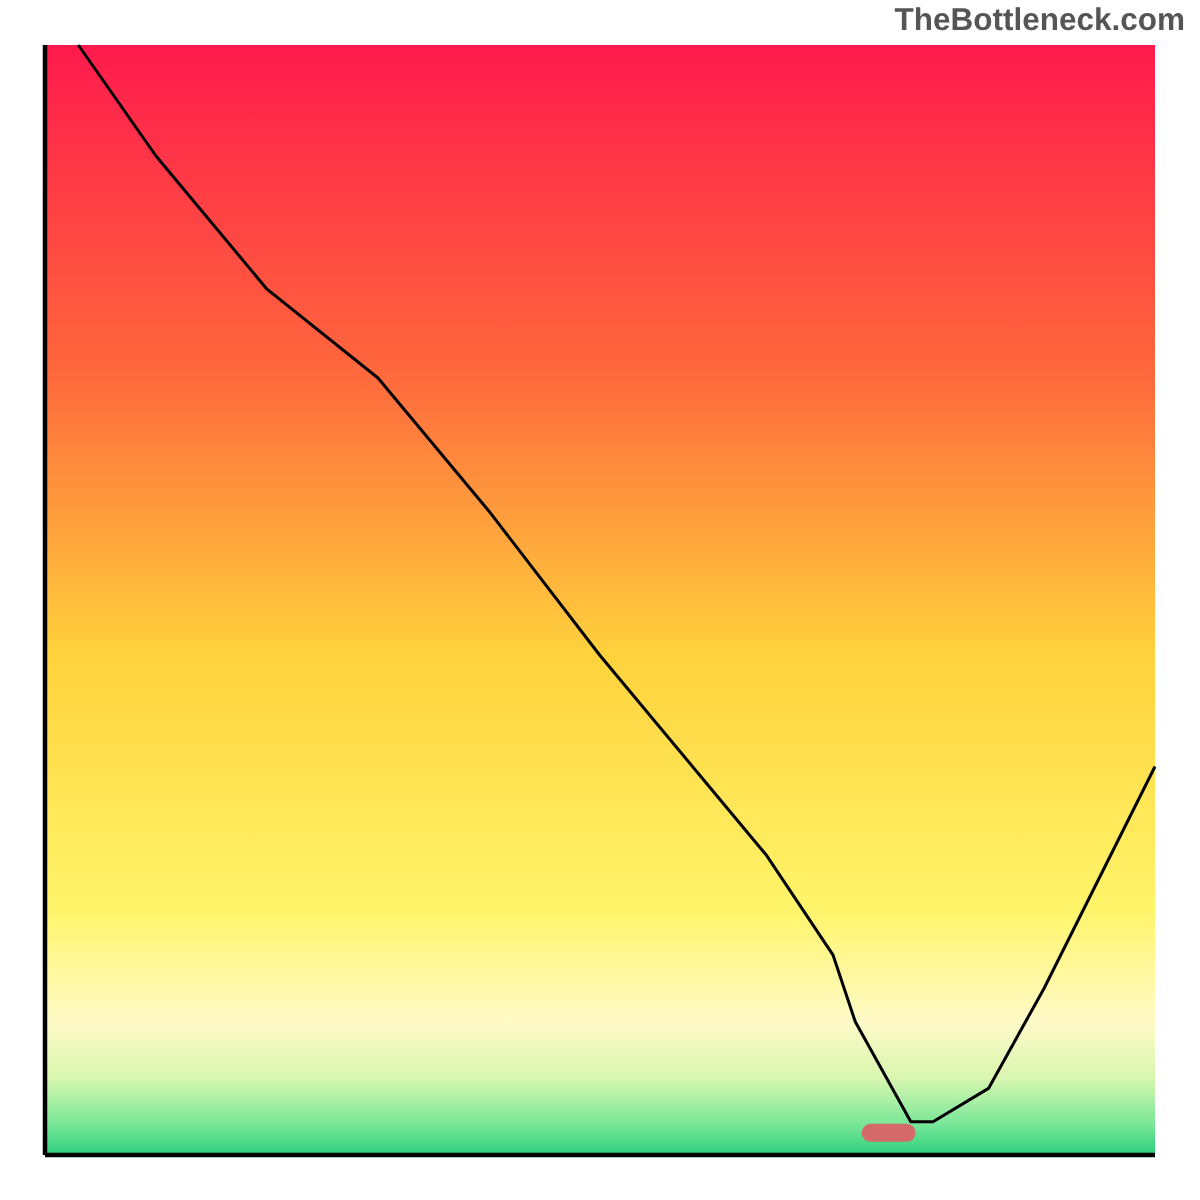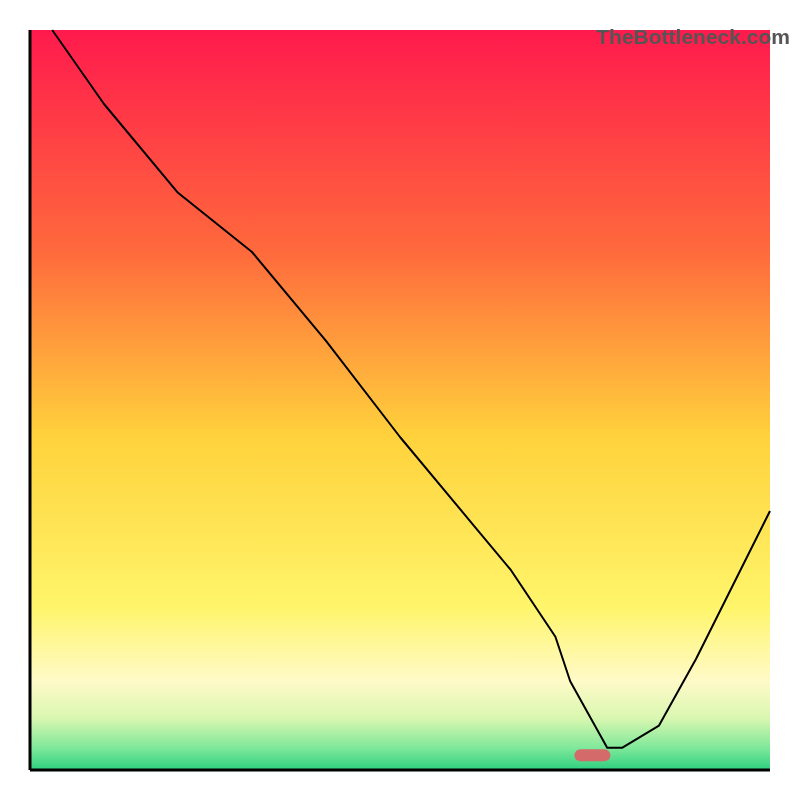--- a/index.html
+++ b/index.html
@@ -17,21 +17,20 @@
     background: #ffffff;
   }
   .watermark {
     position: absolute;
     top: 2px;
     right: 10px;
     font-size: 21px;
     font-weight: bold;
     color: #555;
     z-index: 3;
-    margin-top: 23px;
   }
   svg {
     display: block;
   }
 </style>
 </head>
 <body>
 
 <div class="chart-container">
   <div class="watermark">TheBottleneck.com</div>

